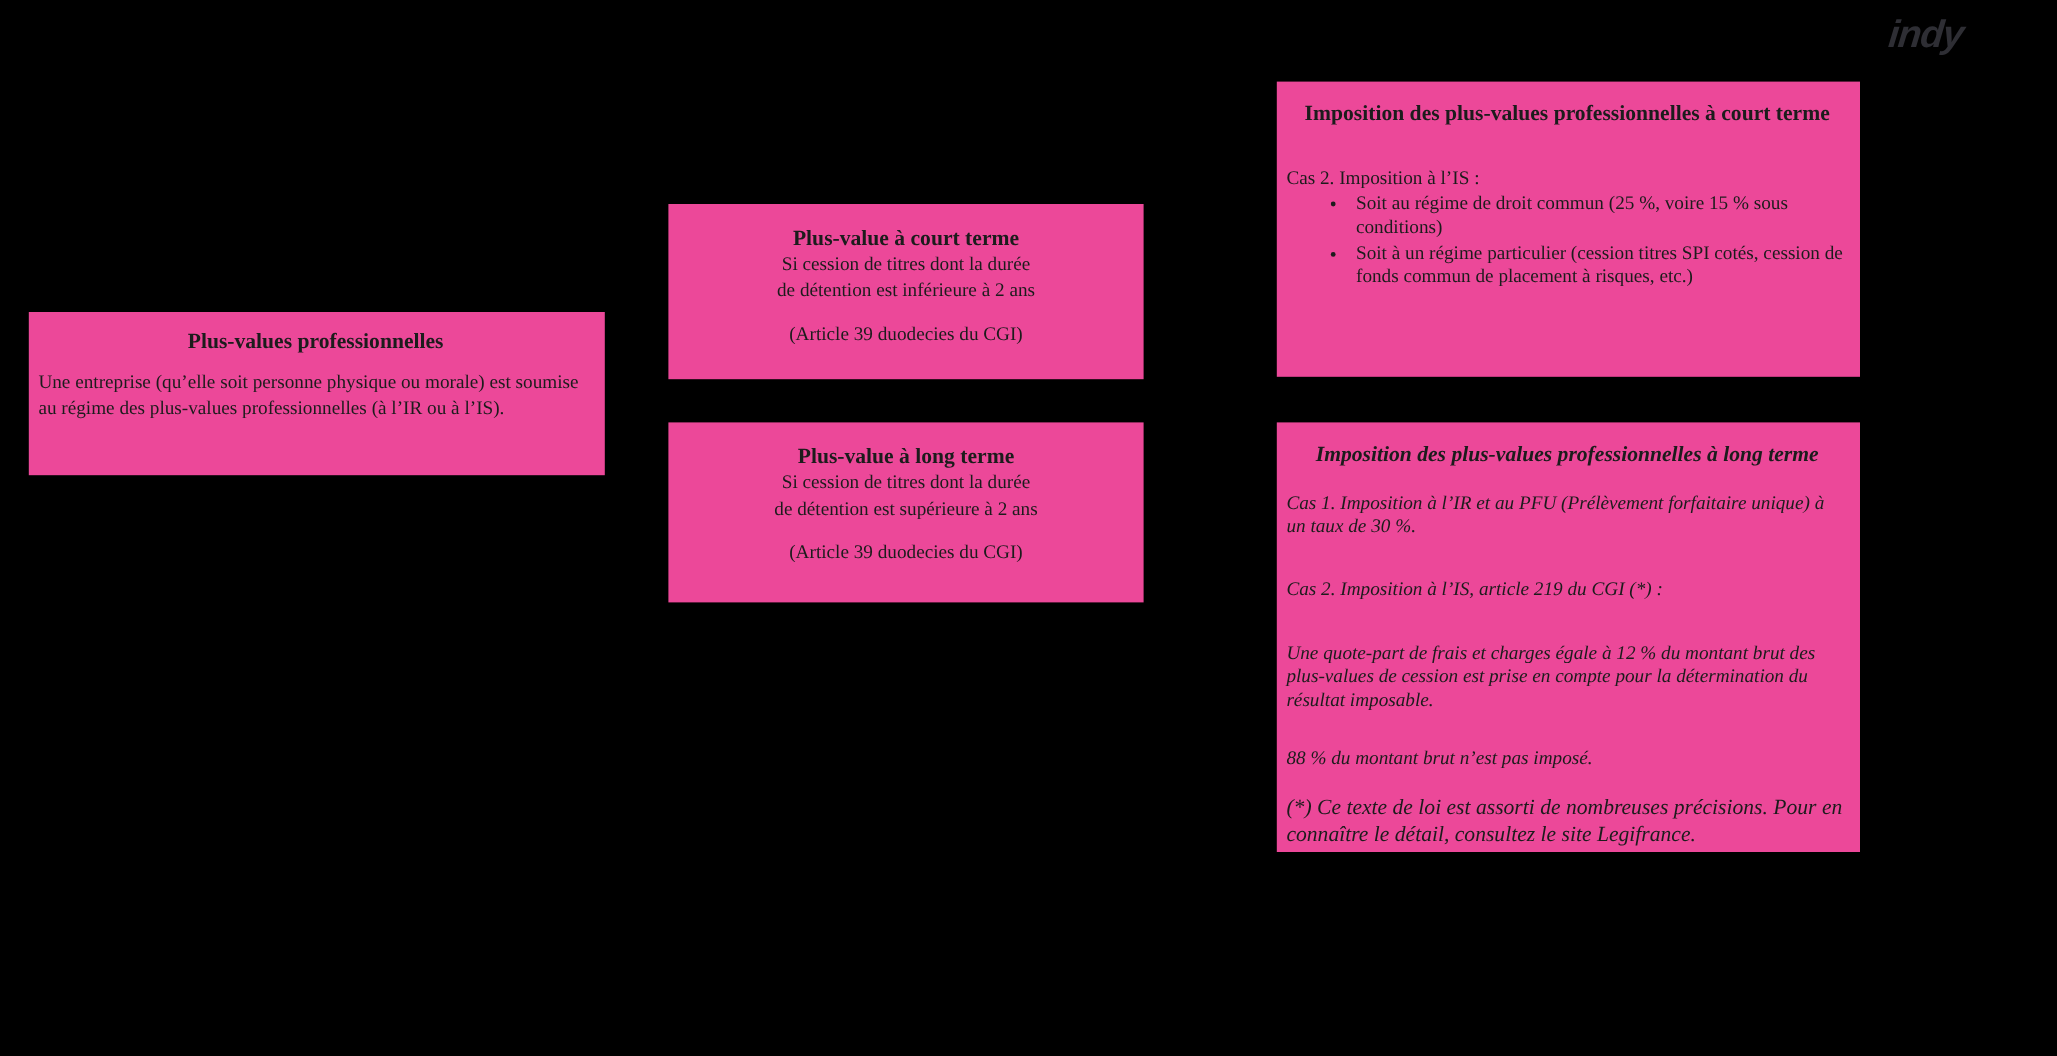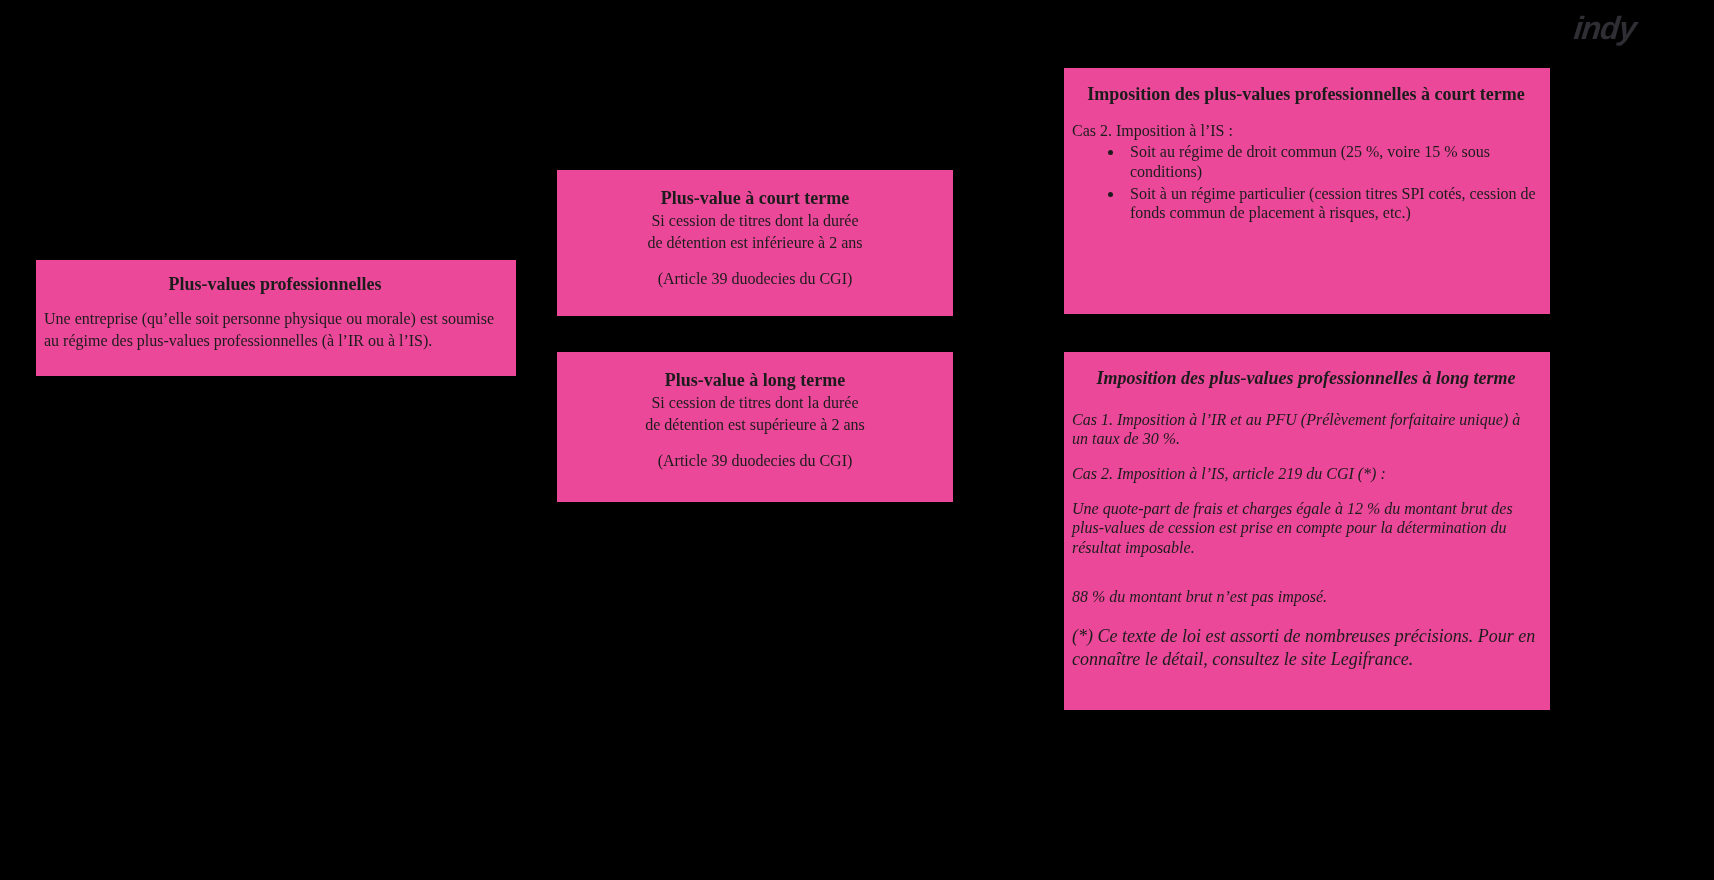--- a/index.html
+++ b/index.html
@@ -33,33 +33,33 @@
     line-height: 1.22;
   }
   .box .body-text {
     font-size: 16px;
     line-height: 1.36;
   }
   .preline { white-space: pre-line; }
   .center { text-align: center; }
 
   
-  .box-intro { left: 36px; top: 260px; width: 480px; height: 116px; padding: 14px 10px 0 8px; }
+  .box-intro { left: 24px; top: 260px; width: 480px; height: 136px; padding: 14px 10px 0 8px; }
   .box-intro .body-text { margin-top: 12px; }
 
   
   .box-court { left: 557px; top: 170px; width: 396px; height: 146px; padding: 18px 12px; }
   .box-long  { left: 557px; top: 352px; width: 396px; height: 150px; padding: 18px 4px; }
   .box-court .body-text, .box-long .body-text { margin-top: 0; }
   .box-court .article, .box-long .article { margin-top: 17px; font-size: 16px; text-align: center; }
 
   
   .box-imp-court { left: 1064px; top: 68px;  width: 486px; height: 246px; padding: 16px 10px 12px 8px; }
   .box-imp-long  { left: 1064px; top: 352px; width: 486px; height: 358px; padding: 16px 10px 12px 8px; font-style: italic; }
-  .box-imp-court .para, .box-imp-long .para { margin-top: 15px; font-size: 16px; line-height: 1.22; }
+  .box-imp-court .para, .box-imp-long .para { margin-top: 33px; font-size: 16px; line-height: 1.22; }
   .box-imp-court .para-first, .box-imp-long .para-first { margin-top: 20px; }
   .bullet-list { margin-top: 2px; padding-left: 52px; list-style: disc; }
   .bullet-list li { font-size: 16px; line-height: 1.22; margin-top: 2px; padding-left: 6px; }
   .gap-before { margin-top: 30px !important; }
   .footnote { margin-top: 18px; font-size: 18px; line-height: 1.3; }
 </style>
 </head>
 <body>
 
 <div class="canvas">

